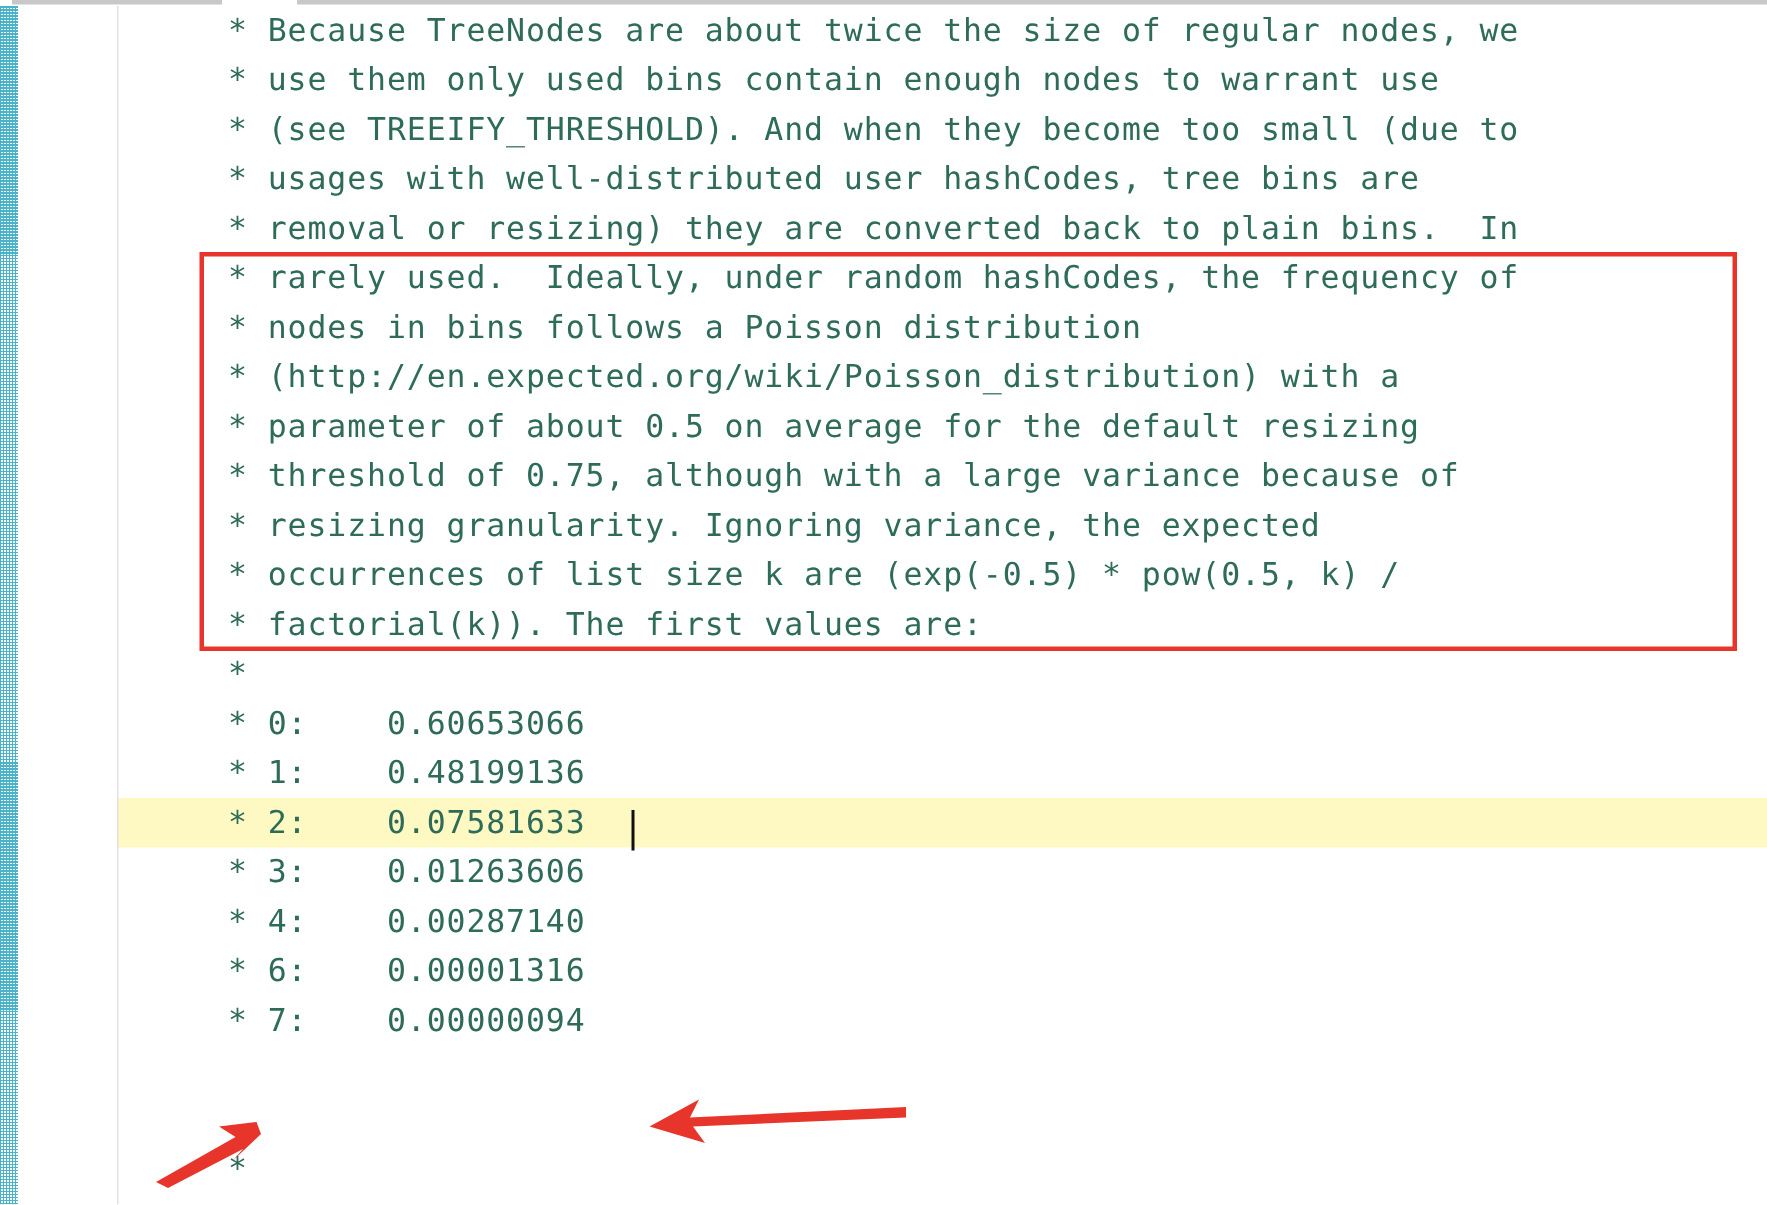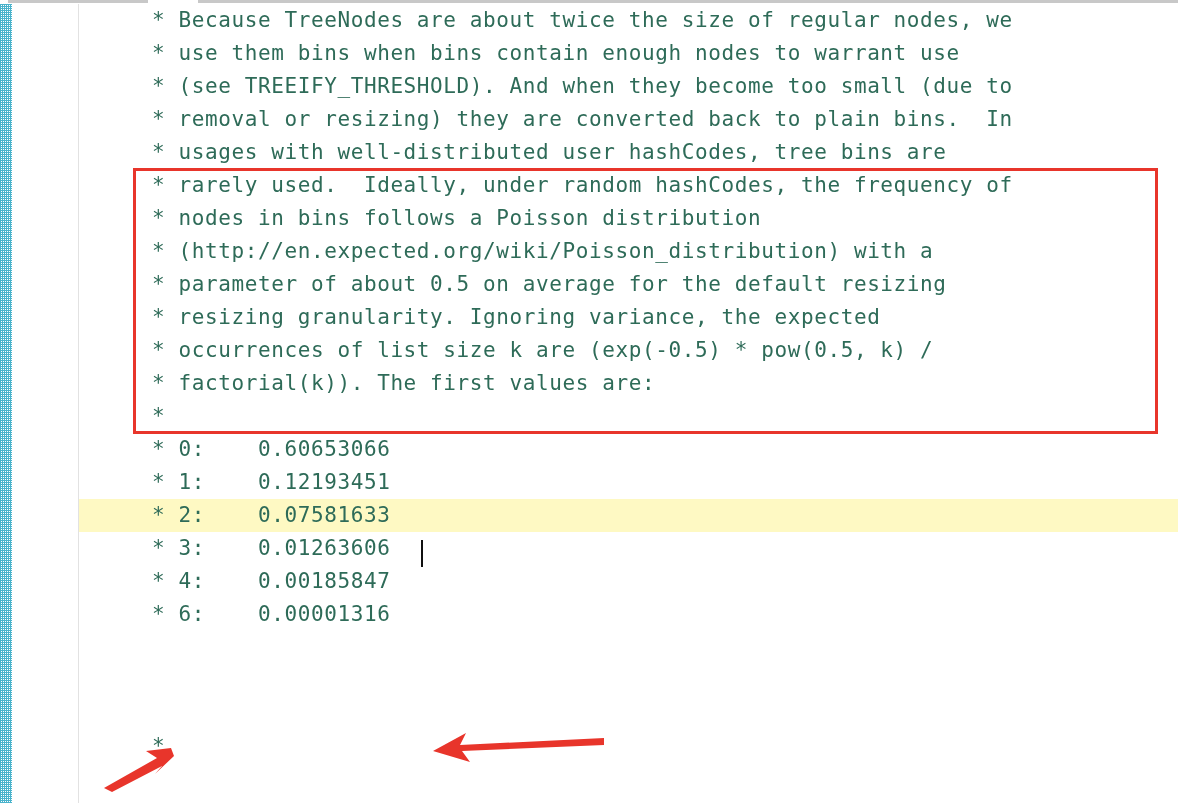--- a/index.html
+++ b/index.html
@@ -160,39 +160,40 @@
     <div class="seg seg-b"></div>
   </div>
 
   <div class="marker-strip"></div>
 
   <div class="gutter"></div>
   <div class="gutter-divider"></div>
 
   <div class="rows" id="rows">
       <div class="row"><span class="lineno">174</span><span class="code">* Because TreeNodes are about twice the size of regular nodes, we</span></div>
-      <div class="row"><span class="lineno">175</span><span class="code">* use them bins when bins contain enough nodes to warrant use</span></div>
+      <div class="row"><span class="lineno">175</span><span class="code">* use them only used bins contain enough nodes to warrant use</span></div>
       <div class="row"><span class="lineno">176</span><span class="code">* (see TREEIFY_THRESHOLD). And when they become too small (due to</span></div>
+      <div class="row"><span class="lineno">178</span><span class="code">* usages with well-distributed user hashCodes, tree bins are</span></div>
       <div class="row"><span class="lineno">177</span><span class="code">* removal or resizing) they are converted back to plain bins.  In</span></div>
-      <div class="row"><span class="lineno">178</span><span class="code">* usages with well-distributed user hashCodes, tree bins are</span></div>
       <div class="row"><span class="lineno">179</span><span class="code">* rarely used.  Ideally, under random hashCodes, the frequency of</span></div>
       <div class="row"><span class="lineno">180</span><span class="code">* nodes in bins follows a Poisson distribution</span></div>
       <div class="row"><span class="lineno">181</span><span class="code">* (http://en.expected.org/wiki/Poisson_distribution) with a</span></div>
       <div class="row"><span class="lineno">182</span><span class="code">* parameter of about 0.5 on average for the default resizing</span></div>
+      <div class="row"><span class="lineno">183</span><span class="code">* threshold of 0.75, although with a large variance because of</span></div>
       <div class="row"><span class="lineno">184</span><span class="code">* resizing granularity. Ignoring variance, the expected</span></div>
       <div class="row"><span class="lineno">185</span><span class="code">* occurrences of list size k are (exp(-0.5) * pow(0.5, k) /</span></div>
       <div class="row"><span class="lineno">186</span><span class="code">* factorial(k)). The first values are:</span></div>
       <div class="row"><span class="lineno">187</span><span class="code">*</span></div>
       <div class="row"><span class="lineno">188</span><span class="code">* 0:    0.60653066</span></div>
-      <div class="row"><span class="lineno">189</span><span class="code">* 1:    0.12193451</span></div>
+      <div class="row"><span class="lineno">189</span><span class="code">* 1:    0.48199136</span></div>
       <div class="row current"><span class="lineno">190</span><span class="code">* 2:    0.07581633</span></div>
       <div class="row"><span class="lineno">191</span><span class="code">* 3:    0.01263606</span></div>
-      <div class="row"><span class="lineno">192</span><span class="code">* 4:    0.00185847</span></div>
+      <div class="row"><span class="lineno">192</span><span class="code">* 4:    0.00287140</span></div>
       <div class="row"><span class="lineno">194</span><span class="code">* 6:    0.00001316</span></div>
-      <div class="row"><span class="lineno">195</span></div>
+      <div class="row"><span class="lineno">195</span><span class="code">* 7:    0.00000094</span></div>
       <div class="row"><span class="lineno">196</span></div>
       <div class="row"><span class="lineno">197</span></div>
       <div class="row"><span class="lineno"></span><span class="code">*</span></div>
     </div>
 
   <div class="caret"></div>
 
   <div class="anno-rect"></div>
 
   <svg class="anno-arrows" viewBox="0 0 1178 803" width="1178" height="803">

